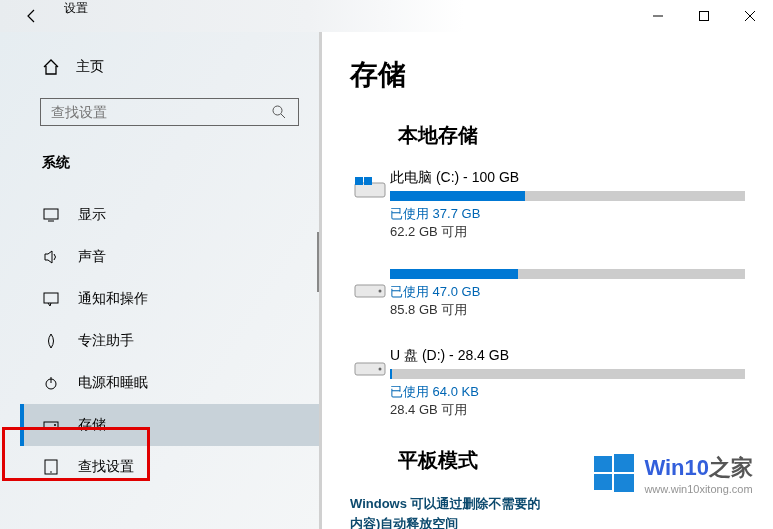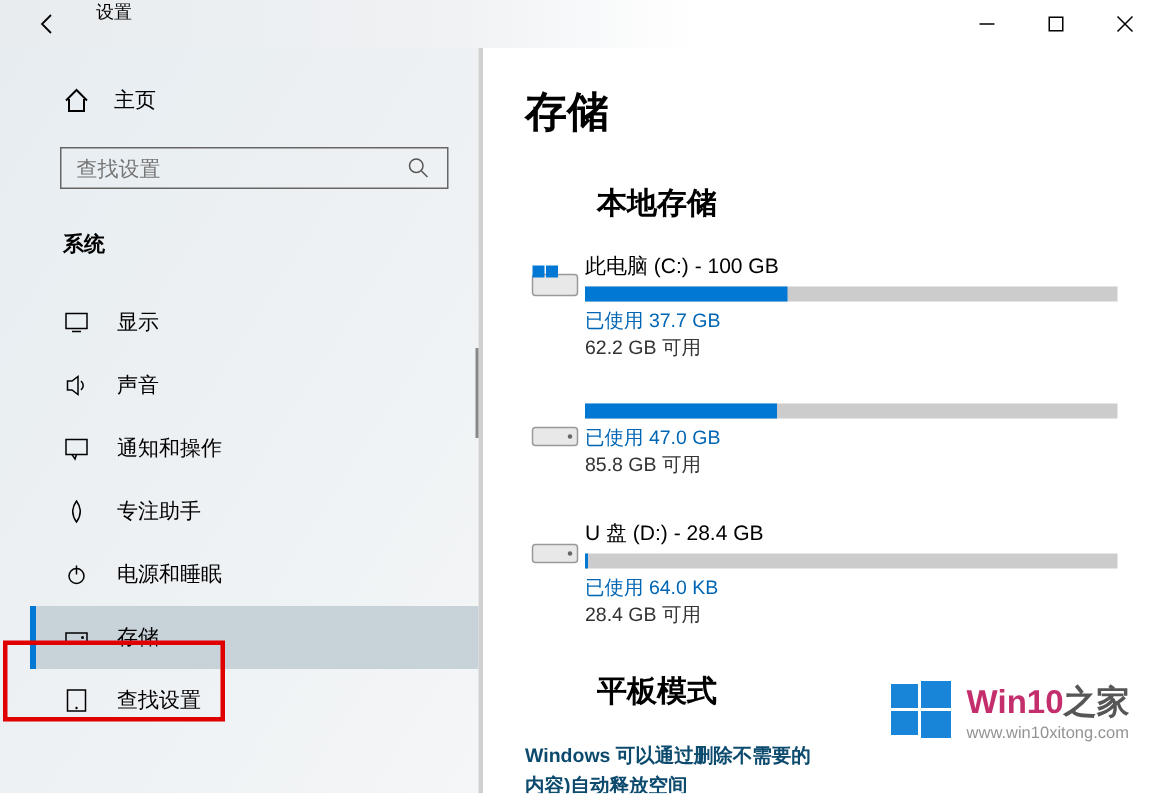--- a/index.html
+++ b/index.html
@@ -35,21 +35,21 @@
   .drive-stats { display: flex; justify-content: space-between; font-size: 13px; color: #333; flex-direction: column; }
   .used { color: #0066b4; }
   .sense-desc { font-size: 13px; color: #0c4a6e; margin-top: 8px; max-width: 200px; line-height: 1.5; font-weight: bold; }
   .toggle-row { display: flex; align-items: center; gap: 10px; margin-top: 8px; }
   .toggle { width: 40px; height: 20px; border: 1px solid #333; border-radius: 10px; position: relative; cursor: pointer; }
   .toggle-knob { width: 12px; height: 12px; background: #333; border-radius: 50%; position: absolute; top: 3px; left: 3px; }
   .watermark { position: absolute; right: 20px; bottom: 30px; display: flex; align-items: center; gap: 6px; opacity: 0.9; }
   .wm-logo svg { width: 48px; height: 48px; }
   .wm-text { text-align: left; }
   .wm-big { font-size: 22px; font-weight: 600; color: #444; }
-  .wm-big .blue { color: #be185d; }
+  .wm-big .blue { color: #1d4ed8; }
   .wm-url { font-size: 11px; color: #888; }
 </style>
 </head>
 <body>
 
 <div class="window">
   <div class="titlebar">
     <div class="back">
       <svg width="16" height="16" viewBox="0 0 16 16">
           <path d="M10 2 L4 8 L10 14" stroke="#000" stroke-width="1.2" fill="none"></path>

